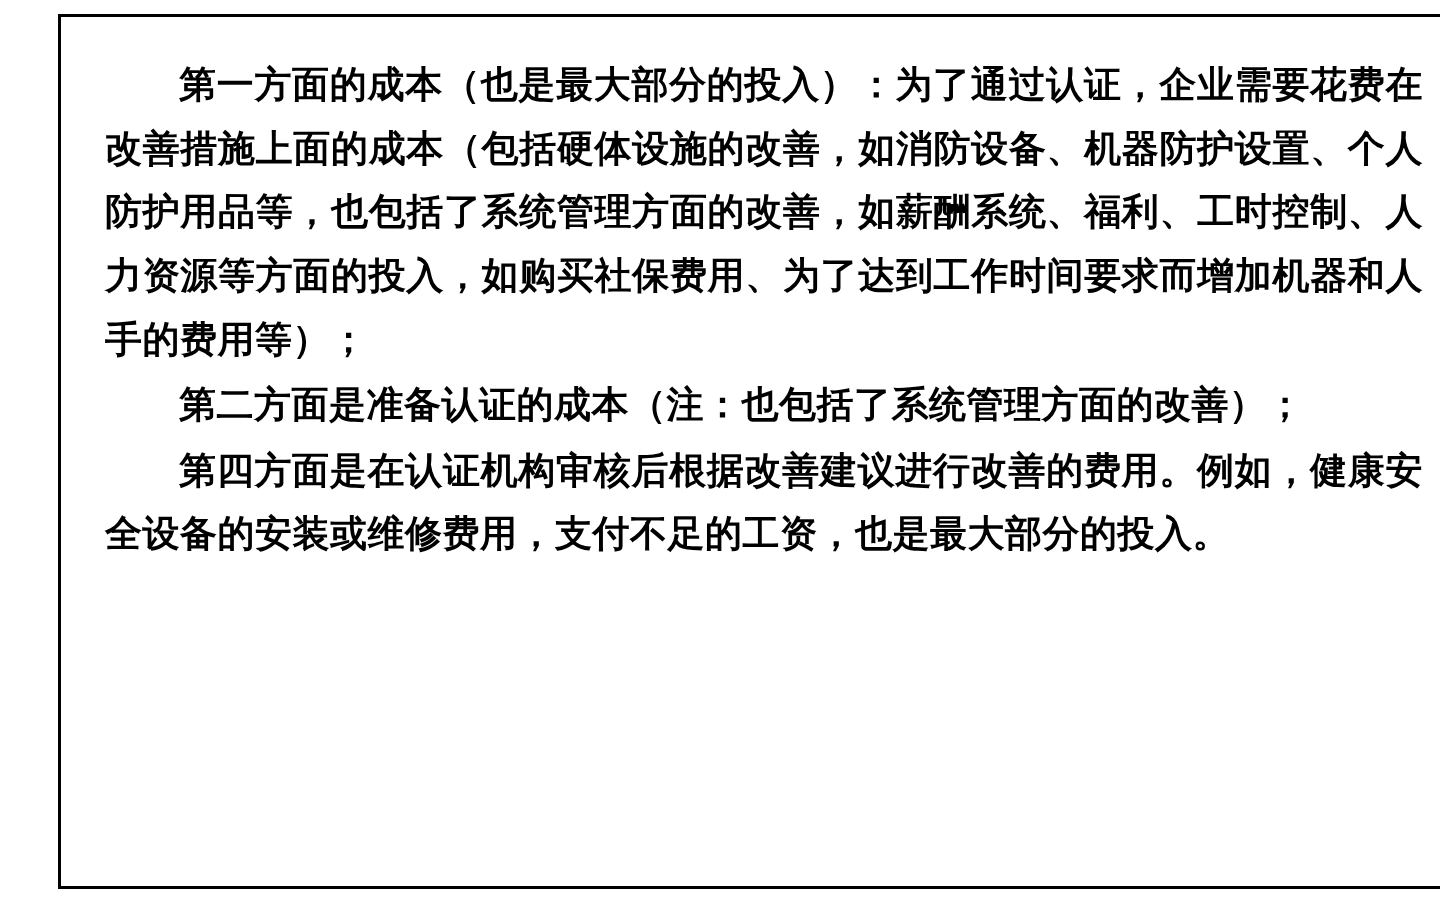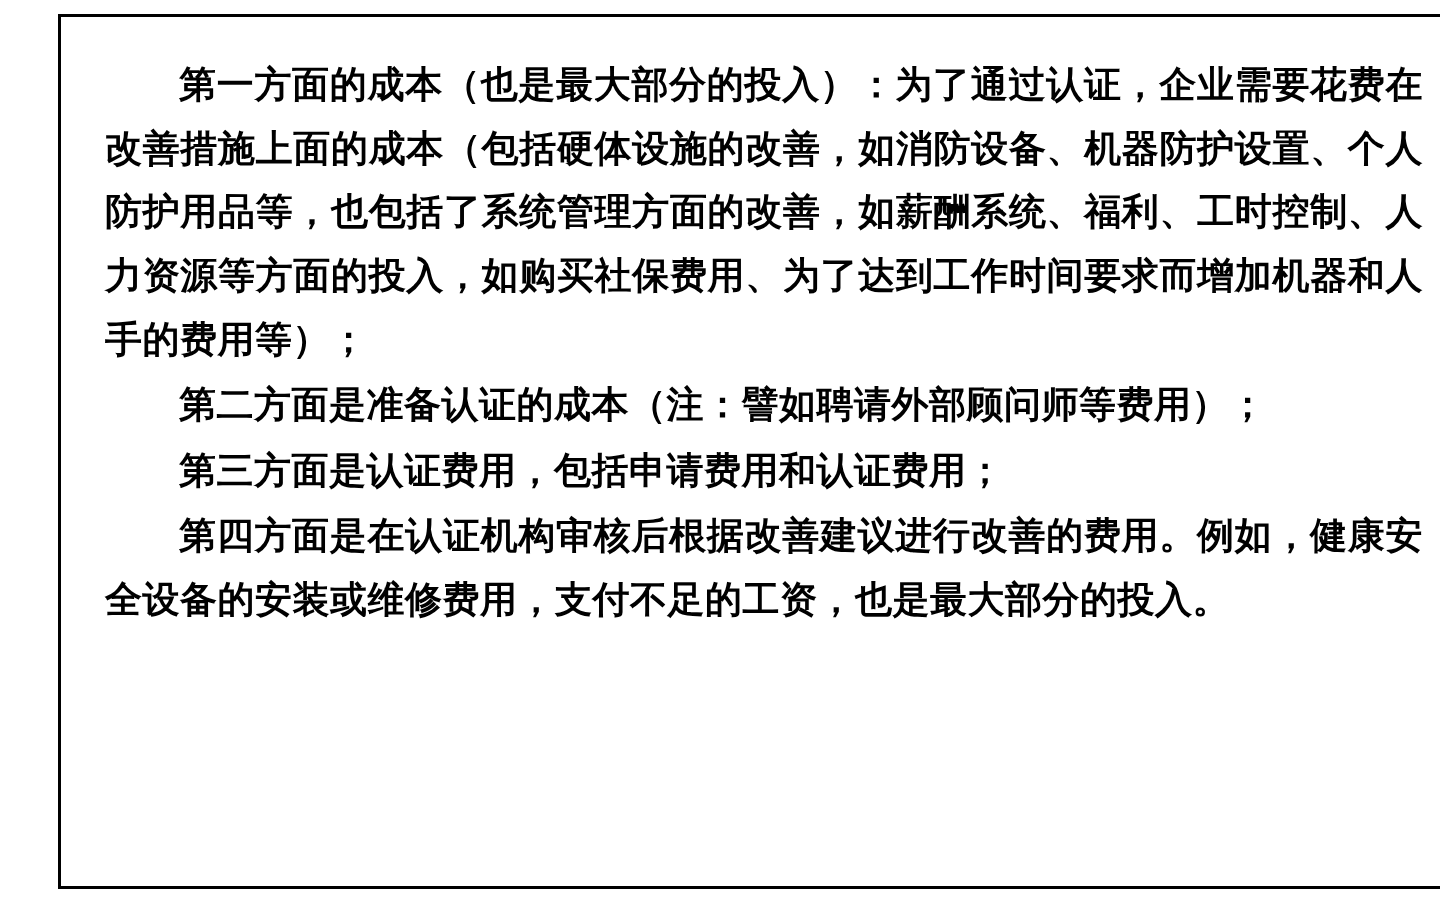--- a/index.html
+++ b/index.html
@@ -46,18 +46,17 @@
     margin-top: 2px;
   }
 </style>
 </head>
 <body>
 
 <div class="page">
   <div class="doc-frame">
     <div class="doc-body">
       <p class="para">第一方面的成本（也是最大部分的投入）：为了通过认证，企业需要花费在改善措施上面的成本（包括硬体设施的改善，如消防设备、机器防护设置、个人防护用品等，也包括了系统管理方面的改善，如薪酬系统、福利、工时控制、人力资源等方面的投入，如购买社保费用、为了达到工作时间要求而增加机器和人手的费用等）；</p>
-      <p class="para">第二方面是准备认证的成本（注：譬如聘请外部顾问师等费用）；</p>
-      <p class="para">第三方面是认证费用，包括申请费用和认证费用；</p>
+      <p class="para">第二方面是准备认证的成本（注：也包括了系统管理方面的改善）；</p>
       <p class="para">第四方面是在认证机构审核后根据改善建议进行改善的费用。例如，健康安全设备的安装或维修费用，支付不足的工资，也是最大部分的投入。</p>
     </div>
   </div>
 </div>
 
 </body></html>

